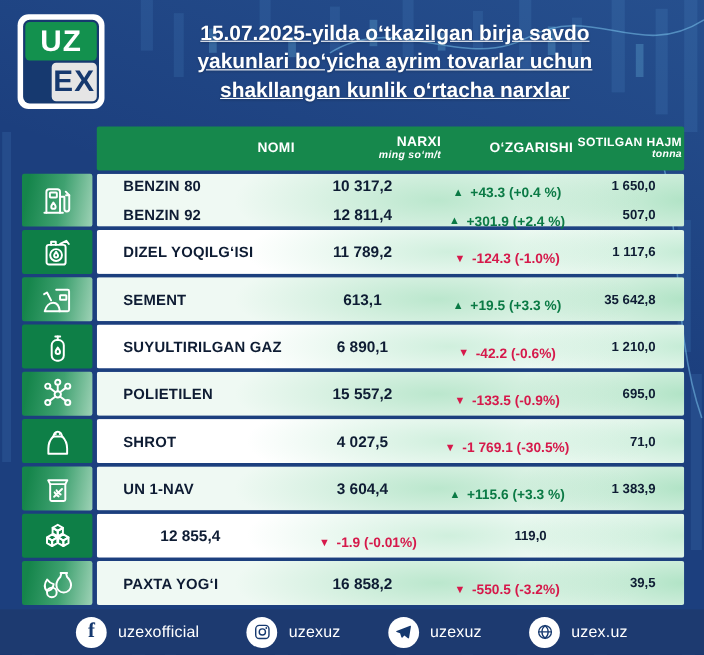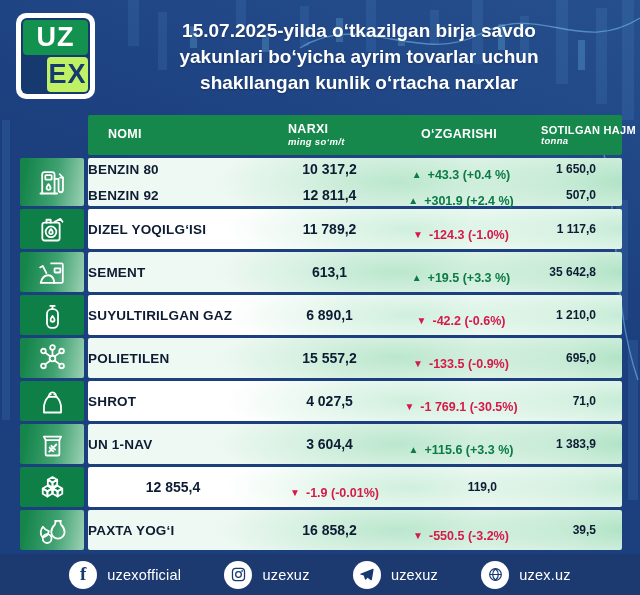--- a/index.html
+++ b/index.html
@@ -18,36 +18,37 @@
   }
   .logo-inner{
     width:100%; height:100%; background:#16396f; border-radius:6px;
     padding:2px; display:flex; flex-direction:column; gap:2px;
   }
   .logo-cell{
     flex:1; display:flex; align-items:center; justify-content:center;
     font-weight:bold; font-size:27px; letter-spacing:1px; border-radius:4px;
   }
   .logo-uz{ background:#13914e; color:#ffffff; }
-  .logo-ex{ background:#bef264; color:#16396f;margin-left:24px; }
+  .logo-ex{ background:#e5e5e5; color:#16396f;margin-left:24px; }
   .title{
     position:absolute; left:104px; right:26px; top:18px;
     color:#ffffff; font-weight:bold; font-size:19px; line-height:1.38;
     text-align:center; white-space:pre-line;
     text-shadow:0 1px 2px rgba(0,0,0,.25);
+    text-decoration:underline;
   }
 
   
   .table{ position:relative; margin:2px 18px 0 20px; }
   .thead{
     margin-left:68px; height:40px; background:#16884c; border-radius:2px;
     display:grid; grid-template-columns:180px 133px 120px 99px;
     align-items:center; color:#ffffff;
   }
-  .th{ text-align:left; font-weight:bold; font-size:12.5px; letter-spacing:.3px; line-height:1.1; white-space:nowrap;padding-left:20px; }
+  .th{ text-align:right; font-weight:bold; font-size:12.5px; letter-spacing:.3px; line-height:1.1; white-space:nowrap; }
   .th .unit{ display:block; font-size:9.5px; font-style:italic; font-weight:bold; text-transform:none; }
   .trow{ display:flex; margin-top:3px; height:40px; }
   .trow.tall{ height:48px; }
   .icon-cell{
     width:64px; margin-right:4px; border-radius:2px;
     display:flex; align-items:center; justify-content:center; flex:none;
   }
   .icon-cell.alt-a{ background:linear-gradient(100deg,#15854b 10%, #3fa170 55%, #9ed2b6 100%); }
   .icon-cell.alt-b{ background:#0e7f47; }
   .icon-cell svg{ width:33px; height:33px; stroke:#ffffff; stroke-width:1.3; fill:none; stroke-linecap:round; stroke-linejoin:round; }
@@ -63,21 +64,21 @@
   .row-main.alt-b{
     background:
       radial-gradient(48% 150% at 60% 50%, rgba(150,220,180,.45), rgba(150,220,180,0) 72%),
       radial-gradient(40% 160% at 100% 50%, rgba(150,220,180,.55), rgba(150,220,180,0) 72%),
       #ffffff;
   }
   .line{
     display:grid; grid-template-columns:180px 133px 120px 99px; align-items:center;
   }
   .cell{ color:#0e1c33; }
-  .cell.name{ font-weight:bold; font-size:13.5px; letter-spacing:.2px; white-space:nowrap; }
+  .cell.name{ font-weight:bold; font-size:13.5px; padding-left:24px; letter-spacing:.2px; white-space:nowrap; }
   .cell.price{ font-weight:bold; font-size:14px; text-align:center; padding-right:10px; }
   .cell.change{ font-weight:bold; font-size:12.5px; text-align:center; white-space:nowrap;margin-top:12px; }
   .cell.volume{ font-weight:bold; font-size:12px; text-align:right; padding-right:24px; }
   .arrow{ font-size:10px; margin-right:6px; position:relative; top:-1px; }
 
   
   .footer{
     position:absolute; left:0; right:0; bottom:0; height:41px;
     background:#1d3a70; display:flex; align-items:center; justify-content:space-evenly;
     padding:0 26px;

